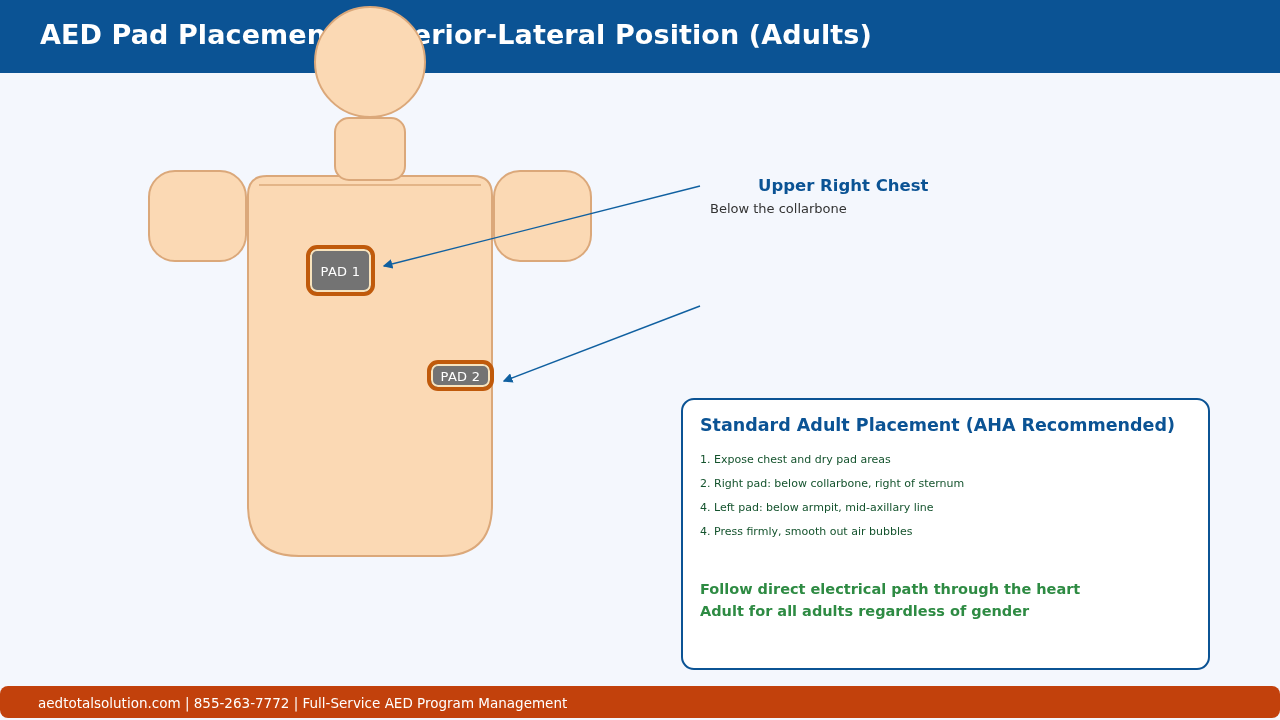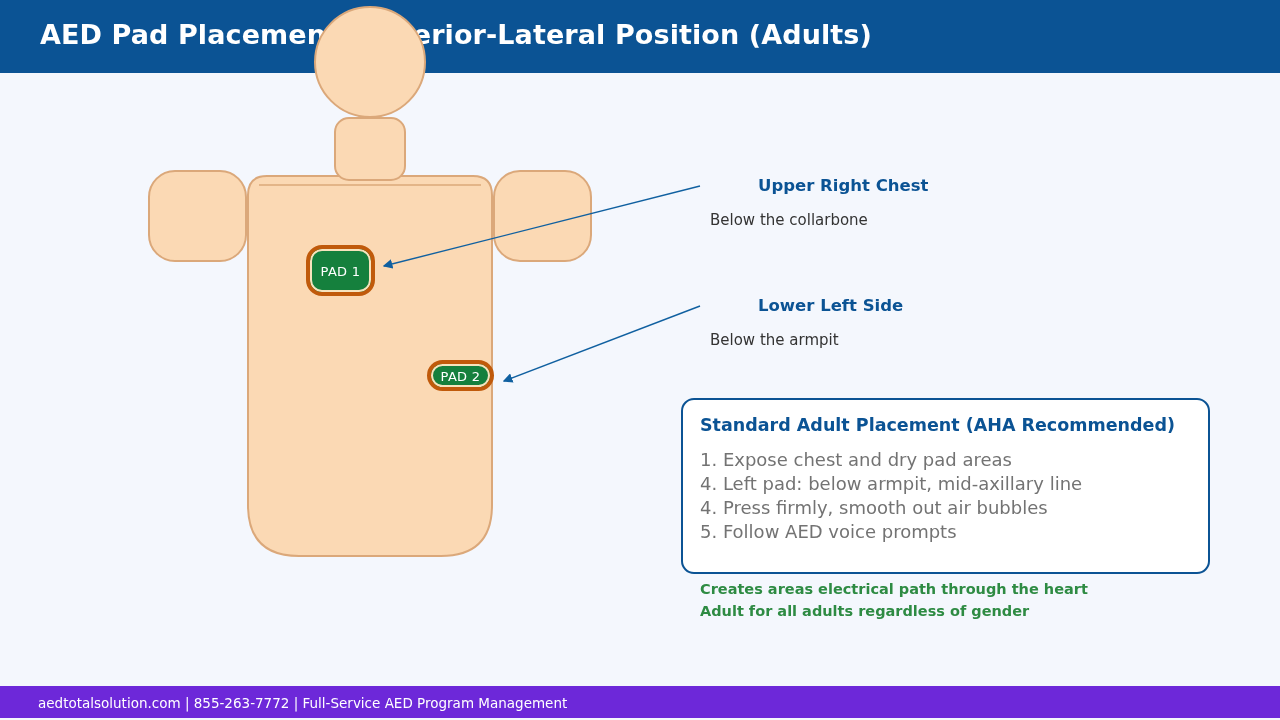--- a/index.html
+++ b/index.html
@@ -41,22 +41,23 @@
     letter-spacing: 0.1px;
     white-space: nowrap;
   }
 
   
   #footer-bar {
     position: absolute;
     left: 0; top: 686px;
     width: 1280px;
     height: 32px;
-    background: #6d28d9;
+    background: #c2410c;
     z-index: 6;
+    border-radius: 8px;
   }
   #footer-text {
     position: absolute;
     left: 38px;
     top: 9px;
     font-size: 13.5px;
     color: #ffffff;
     white-space: nowrap;
   }
 
@@ -66,23 +67,23 @@
     left: 0; top: 0;
     width: 1280px;
     height: 720px;
     z-index: 7;
     pointer-events: none;
   }
 
   
   .pad {
     position: absolute;
-    background: #15803d;
+    background: #737373;
     border: 4px solid #c05a0b;
-    border-radius: 16px;
+    border-radius: 11px;
     box-sizing: border-box;
     z-index: 12;
     box-shadow: inset 0 0 0 2px #f7e3bd;
     padding-left: 33px;
   }
   .pad-label {
     position: absolute;
     left: 0; right: 0;
     top: 50%;
     transform: translateY(-50%);
@@ -101,46 +102,46 @@
   }
   .callout-title {
     font-size: 16.5px;
     font-weight: bold;
     color: #0b5394;
     white-space: nowrap;
     line-height: 20px;
     margin-left: 48px;
   }
   .callout-sub {
-    font-size: 15px;
+    font-size: 13px;
     color: #333333;
     white-space: nowrap;
     line-height: 20px;
-    margin-top: 14px;
+    margin-top: 3px;
   }
   #callout-1 { left: 710px; top: 176px; }
   #callout-2 { left: 710px; top: 296px; }
 
   
   #arrows-svg {
     position: absolute;
     left: 0; top: 0;
     width: 1280px;
     height: 720px;
     z-index: 11;
     pointer-events: none;
   }
 
   
   #info-box {
     position: absolute;
     left: 681px;
     top: 398px;
     width: 529px;
-    height: 176px;
+    height: 272px;
     background: #ffffff;
     border: 2px solid #0b5394;
     border-radius: 13px;
     box-sizing: border-box;
     z-index: 10;
     padding-left: 28px;
   }
   #info-title {
     position: absolute;
     left: 17px;
@@ -150,22 +151,22 @@
     color: #0b5394;
     white-space: nowrap;
   }
   #info-steps {
     position: absolute;
     left: 17px;
     top: 48px;
     width: 495px;
   }
   .info-step {
-    font-size: 18px;
-    color: #737373;
+    font-size: 11px;
+    color: #14532d;
     line-height: 24px;
     white-space: nowrap;
   }
   #info-notes {
     position: absolute;
     left: 17px;
     top: 178px;
     width: 495px;
   }
   .info-note {
@@ -216,35 +217,31 @@
     </defs>
     <line x1="700" y1="186" x2="384" y2="266" stroke="#1060a0" stroke-width="1.4" marker-end="url(#arrowhead)"></line>
     <line x1="700" y1="306" x2="504" y2="381" stroke="#1060a0" stroke-width="1.4" marker-end="url(#arrowhead)"></line>
   </svg>
 
   <div class="callout" id="callout-1">
     <div class="callout-title">Upper Right Chest</div>
     <div class="callout-sub">Below the collarbone</div>
   </div>
 
-  <div class="callout" id="callout-2">
-    <div class="callout-title">Lower Left Side</div>
-    <div class="callout-sub">Below the armpit</div>
-  </div>
 
   <div id="info-box">
     <div id="info-title">Standard Adult Placement (AHA Recommended)</div>
     <div id="info-steps">
       <div class="info-step">1. Expose chest and dry pad areas</div>
+      <div class="info-step">2. Right pad: below collarbone, right of sternum</div>
       <div class="info-step">4. Left pad: below armpit, mid-axillary line</div>
       <div class="info-step">4. Press firmly, smooth out air bubbles</div>
-      <div class="info-step">5. Follow AED voice prompts</div>
     </div>
     <div id="info-notes">
-      <div class="info-note">Creates areas electrical path through the heart</div>
+      <div class="info-note">Follow direct electrical path through the heart</div>
       <div class="info-note">Adult for all adults regardless of gender</div>
     </div>
   </div>
 
   <div id="footer-bar">
     <div id="footer-text">aedtotalsolution.com  |  855-263-7772  |  Full-Service AED Program Management</div>
   </div>
 
 </div>
 

